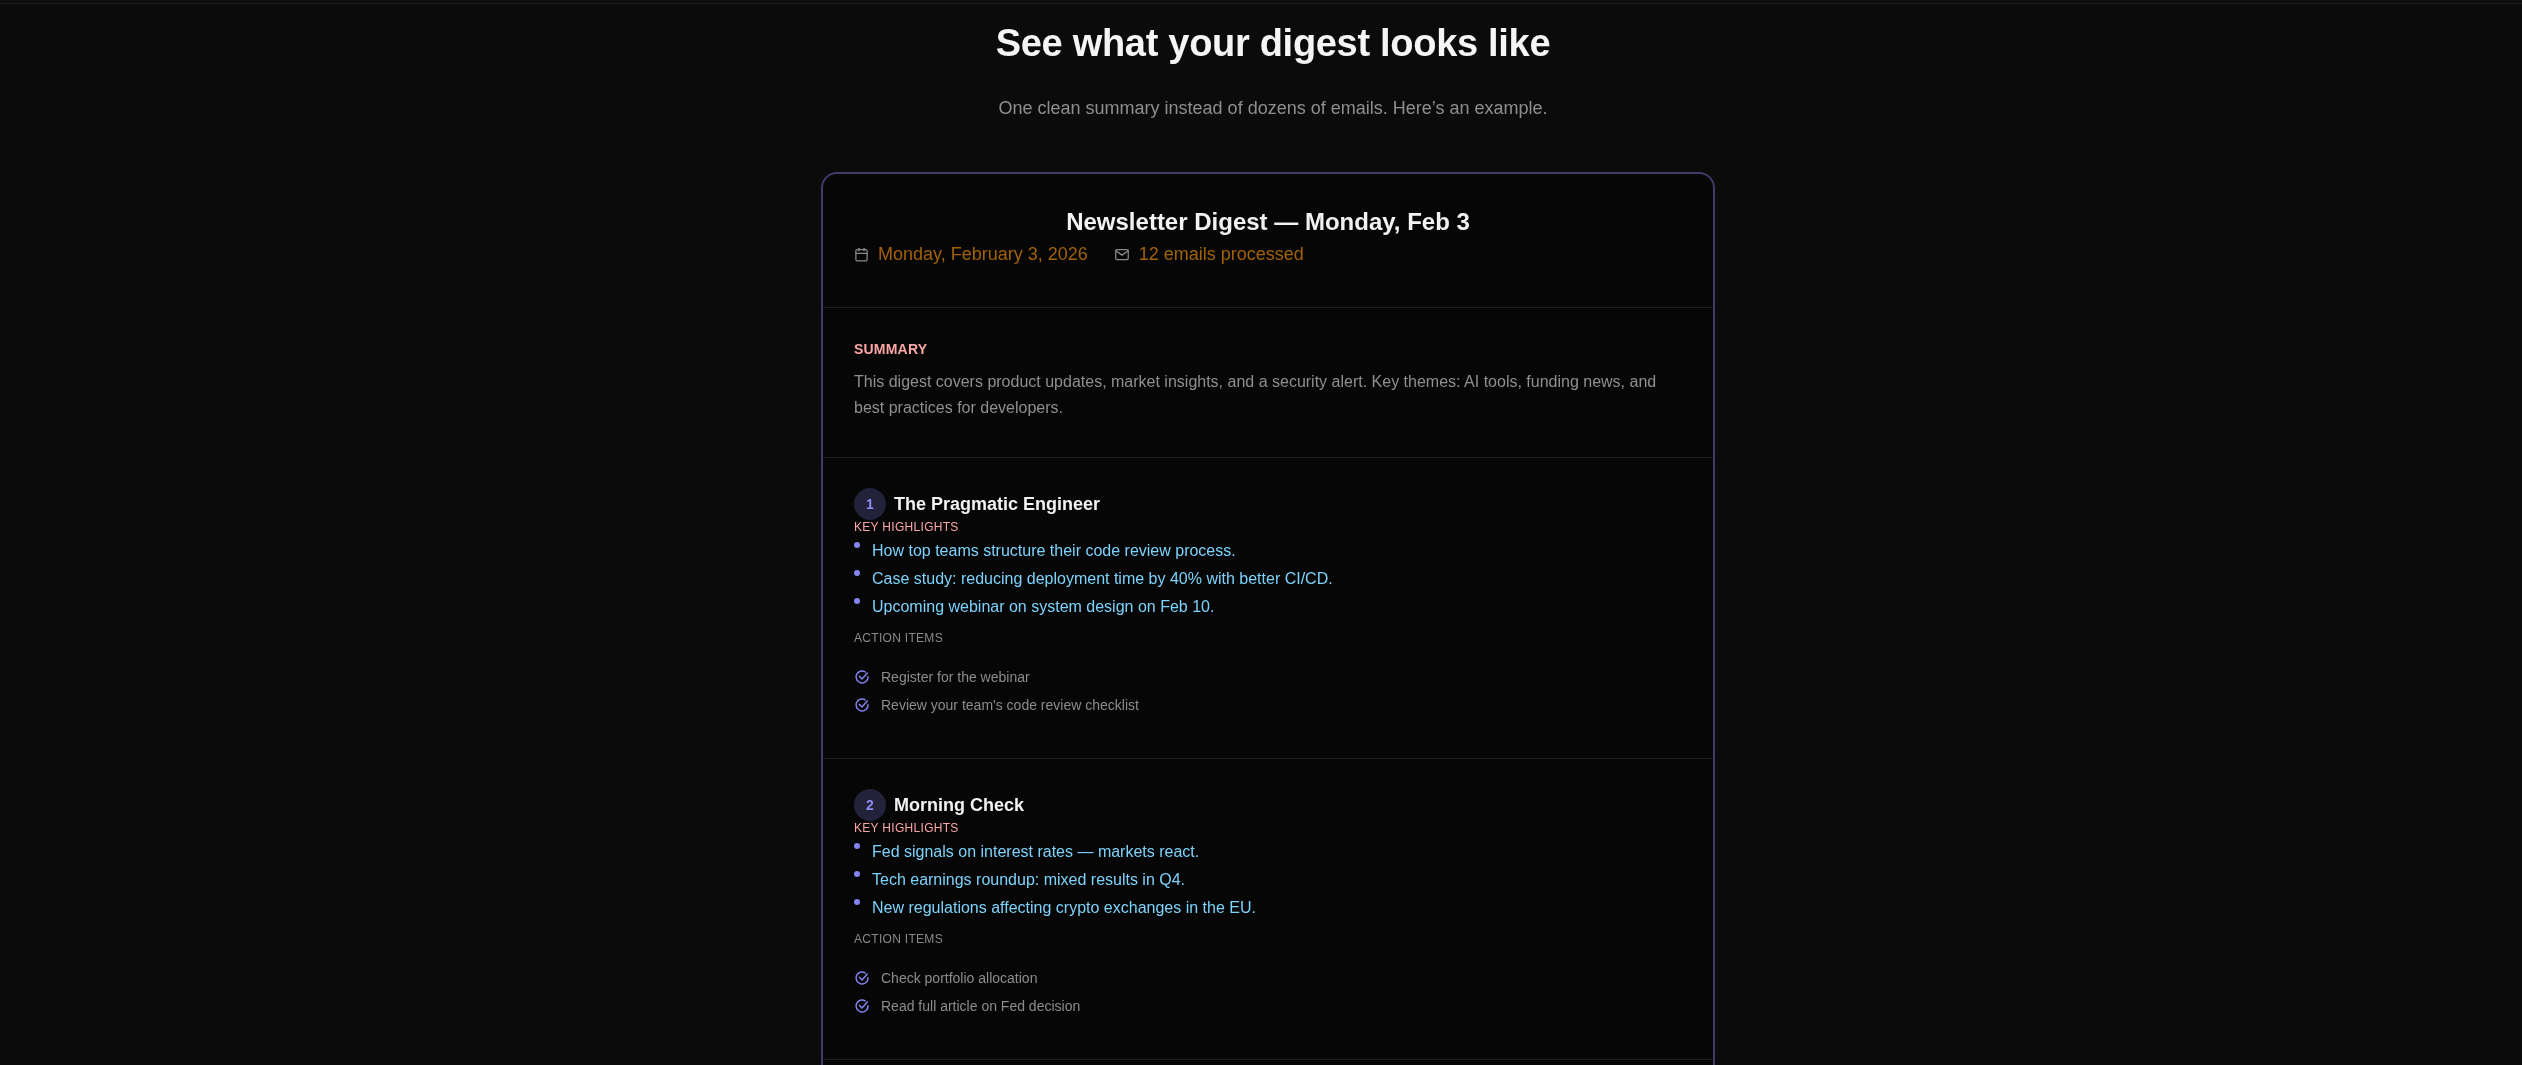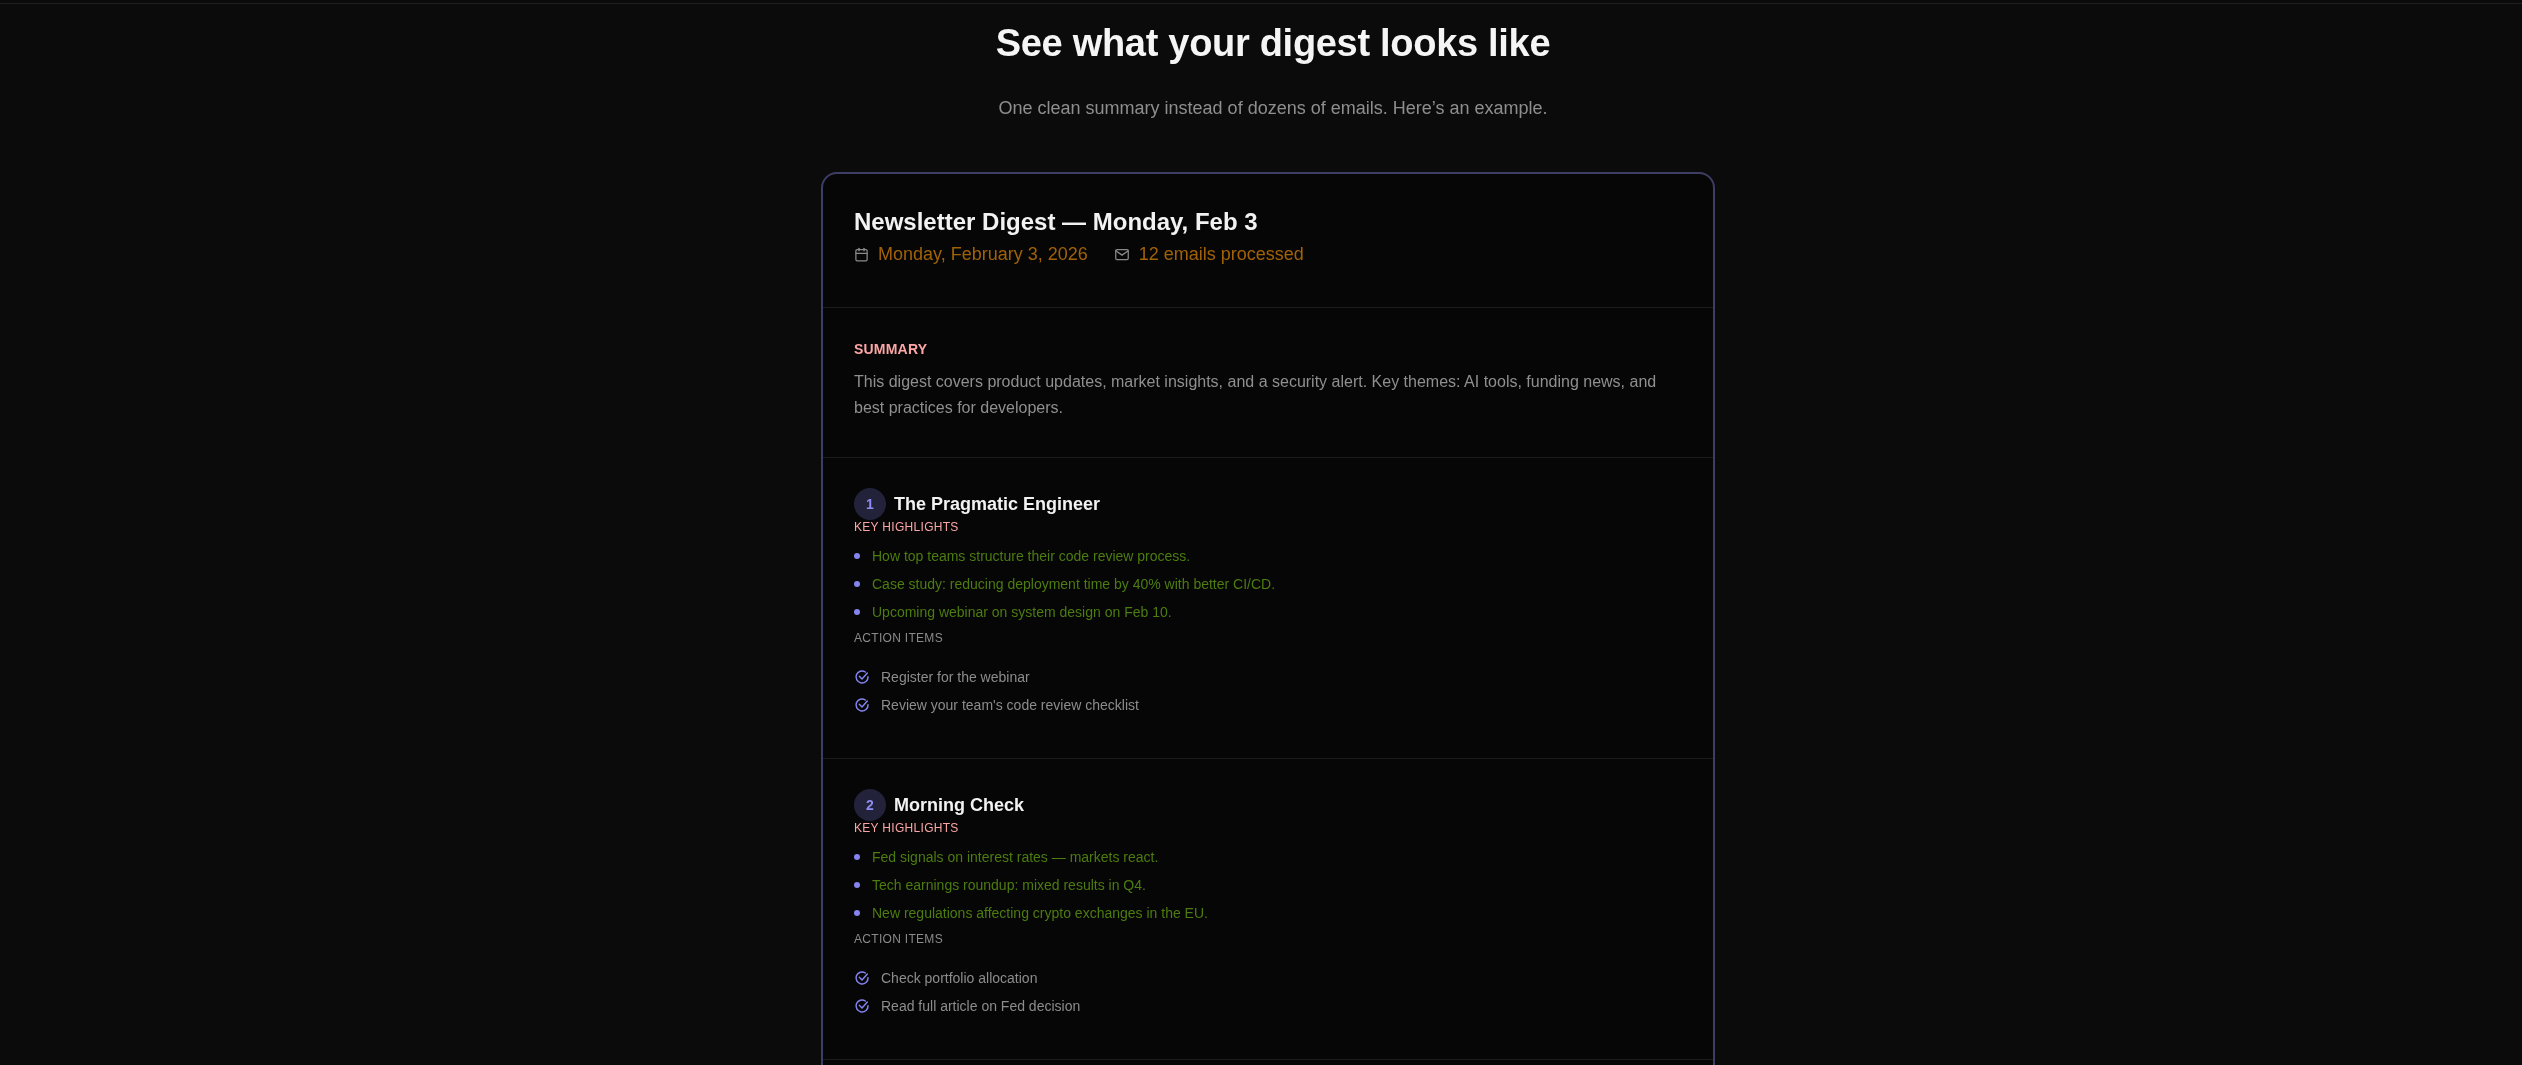--- a/index.html
+++ b/index.html
@@ -12,41 +12,41 @@
     .top-rule { position: absolute; left: 0; top: 3px; width: 2522px; height: 1px; background: #1f1f1f; }
     .hero { position: absolute; left: 12px; top: 18px; width: 2522px; text-align: center; }
     .hero h1 { font-size: 38px; font-weight: 700; color: #f5f5f5; letter-spacing: -0.3px; line-height: 50px; }
     .hero p { margin-top: 28px; font-size: 18px; color: #8e8e8e; line-height: 24px; }
 
     .card {
       position: absolute; left: 821px; top: 172px; width: 894px; height: 920px;
       background: #060606; border: 2px solid #3d3d66; border-radius: 16px;
       overflow: hidden;
     }
-    .card-header { padding: 32px 31px 0 31px; height: 134px; border-bottom: 1px solid #1c1c1c; }
+    .card-header { padding: 32px 31px 0 31px; height: 134px; border-bottom: 1px solid #1c1c1c; text-align: center; }
     .card-title { font-size: 24px; font-weight: 700; color: #f2f2f2; line-height: 32px; }
     .meta { display: flex; align-items: center; margin-top: 6px; font-size: 18px; color: #a16207; }
     .meta-item { display: flex; align-items: center; margin-right: 26px; }
     .meta-item svg { margin-right: 9px; }
 
     .summary { padding: 33px 31px 0 31px; height: 150px; border-bottom: 1px solid #1c1c1c; }
     .section-label { font-size: 14px; font-weight: 700; color: #fca5a5; letter-spacing: 0.2px; }
     .summary-text { margin-top: 12px; font-size: 16px; line-height: 26px; color: #8f8f8f; max-width: 830px; }
 
     .newsletter { padding: 30px 31px 0 31px; height: 301px; border-bottom: 1px solid #1c1c1c; }
     .nl-head { display: flex; align-items: center; }
     .badge {
       width: 32px; height: 32px; border-radius: 50%; background: #22223b;
       color: #8d8df2; font-size: 14px; font-weight: 700;
       display: flex; align-items: center; justify-content: center;
     }
     .nl-name { margin-left: 8px; font-size: 18px; font-weight: 700; color: #f2f2f2; }
     .sub-label { font-size: 12px; color: #fca5a5; letter-spacing: 0.3px; }
     .hl-list { list-style: none; margin-top: 8px; }
-    .hl-list li { display: flex; align-items: center; height: 28px; font-size: 14px; color: #4d7c0f; }
+    .hl-list li { display: flex; height: 28px; font-size: 16px; color: #7dd3fc; }
     .dot { width: 6px; height: 6px; border-radius: 50%; background: #8484f0; margin-right: 12px; flex: none; }
     .act-label { margin-top: 5px; font-size: 12px; color: #8a8a8a; letter-spacing: 0.3px; }
     .act-list { list-style: none; margin-top: 18px; }
     .act-list li { display: flex; align-items: center; height: 28px; font-size: 14px; color: #8c8c8c; }
     .act-list li svg { margin-right: 11px; flex: none; }
   </style>
 </head>
 <body>
 
 <div class="top-rule"></div>

